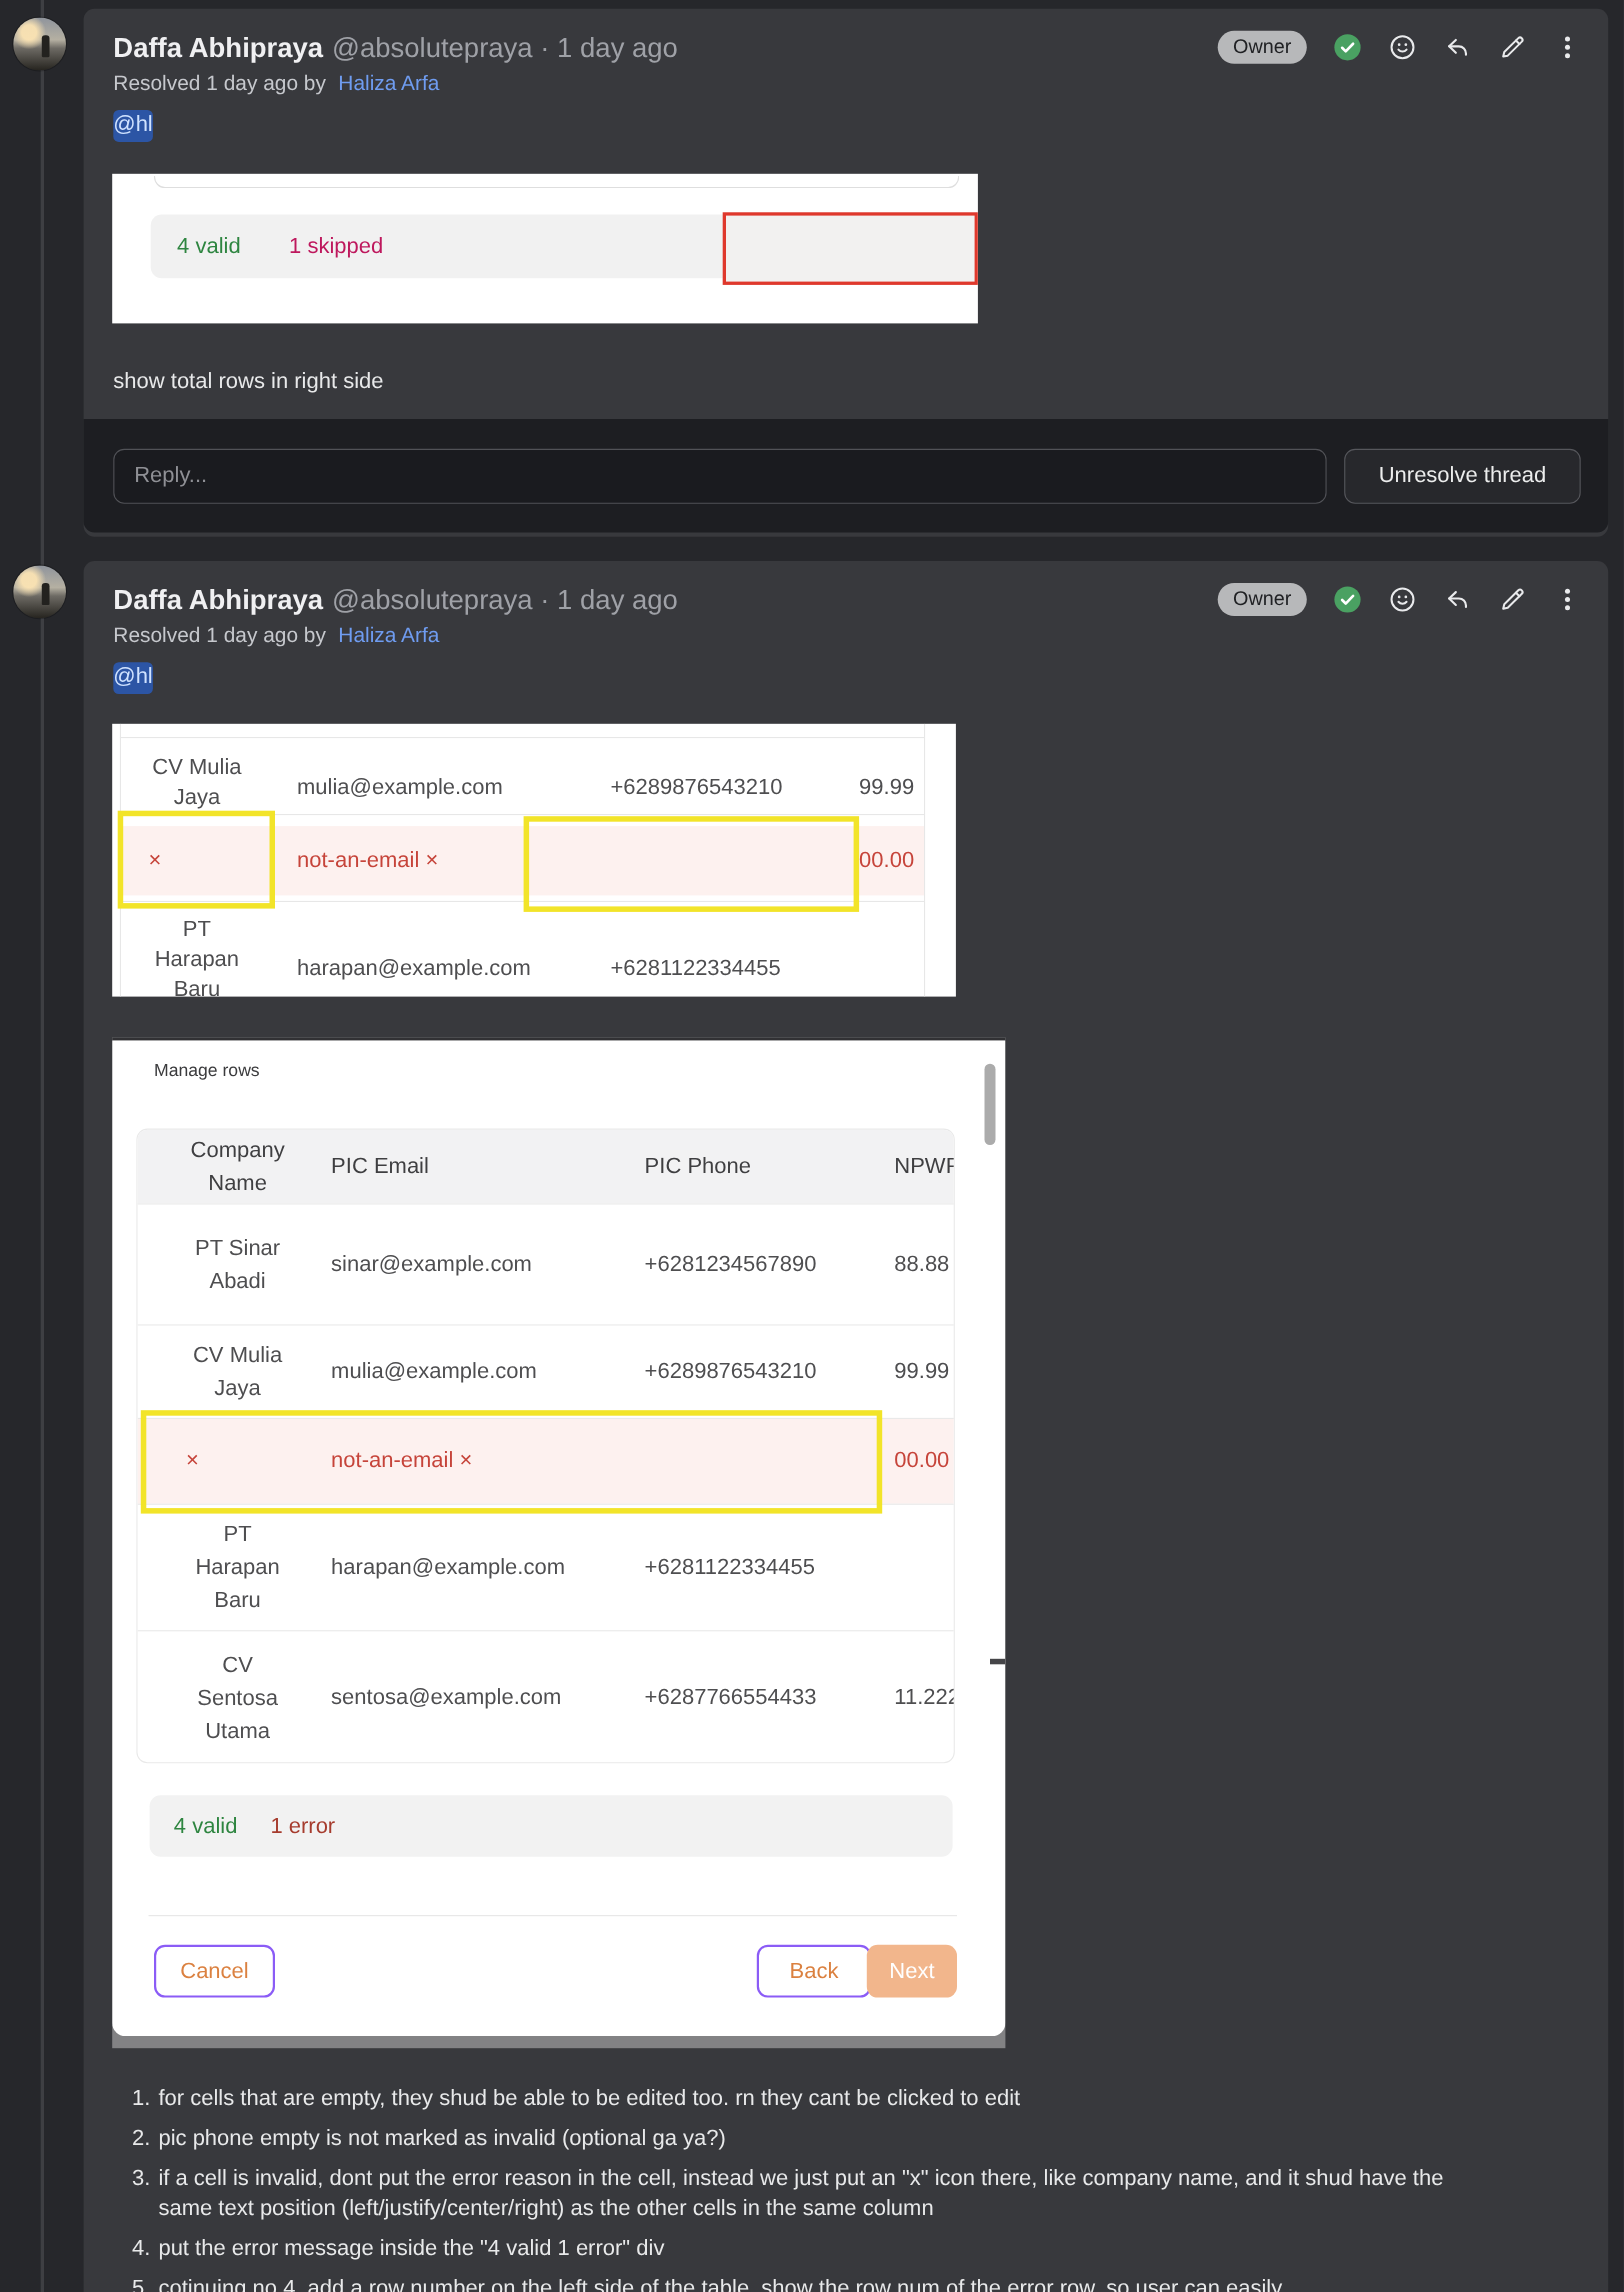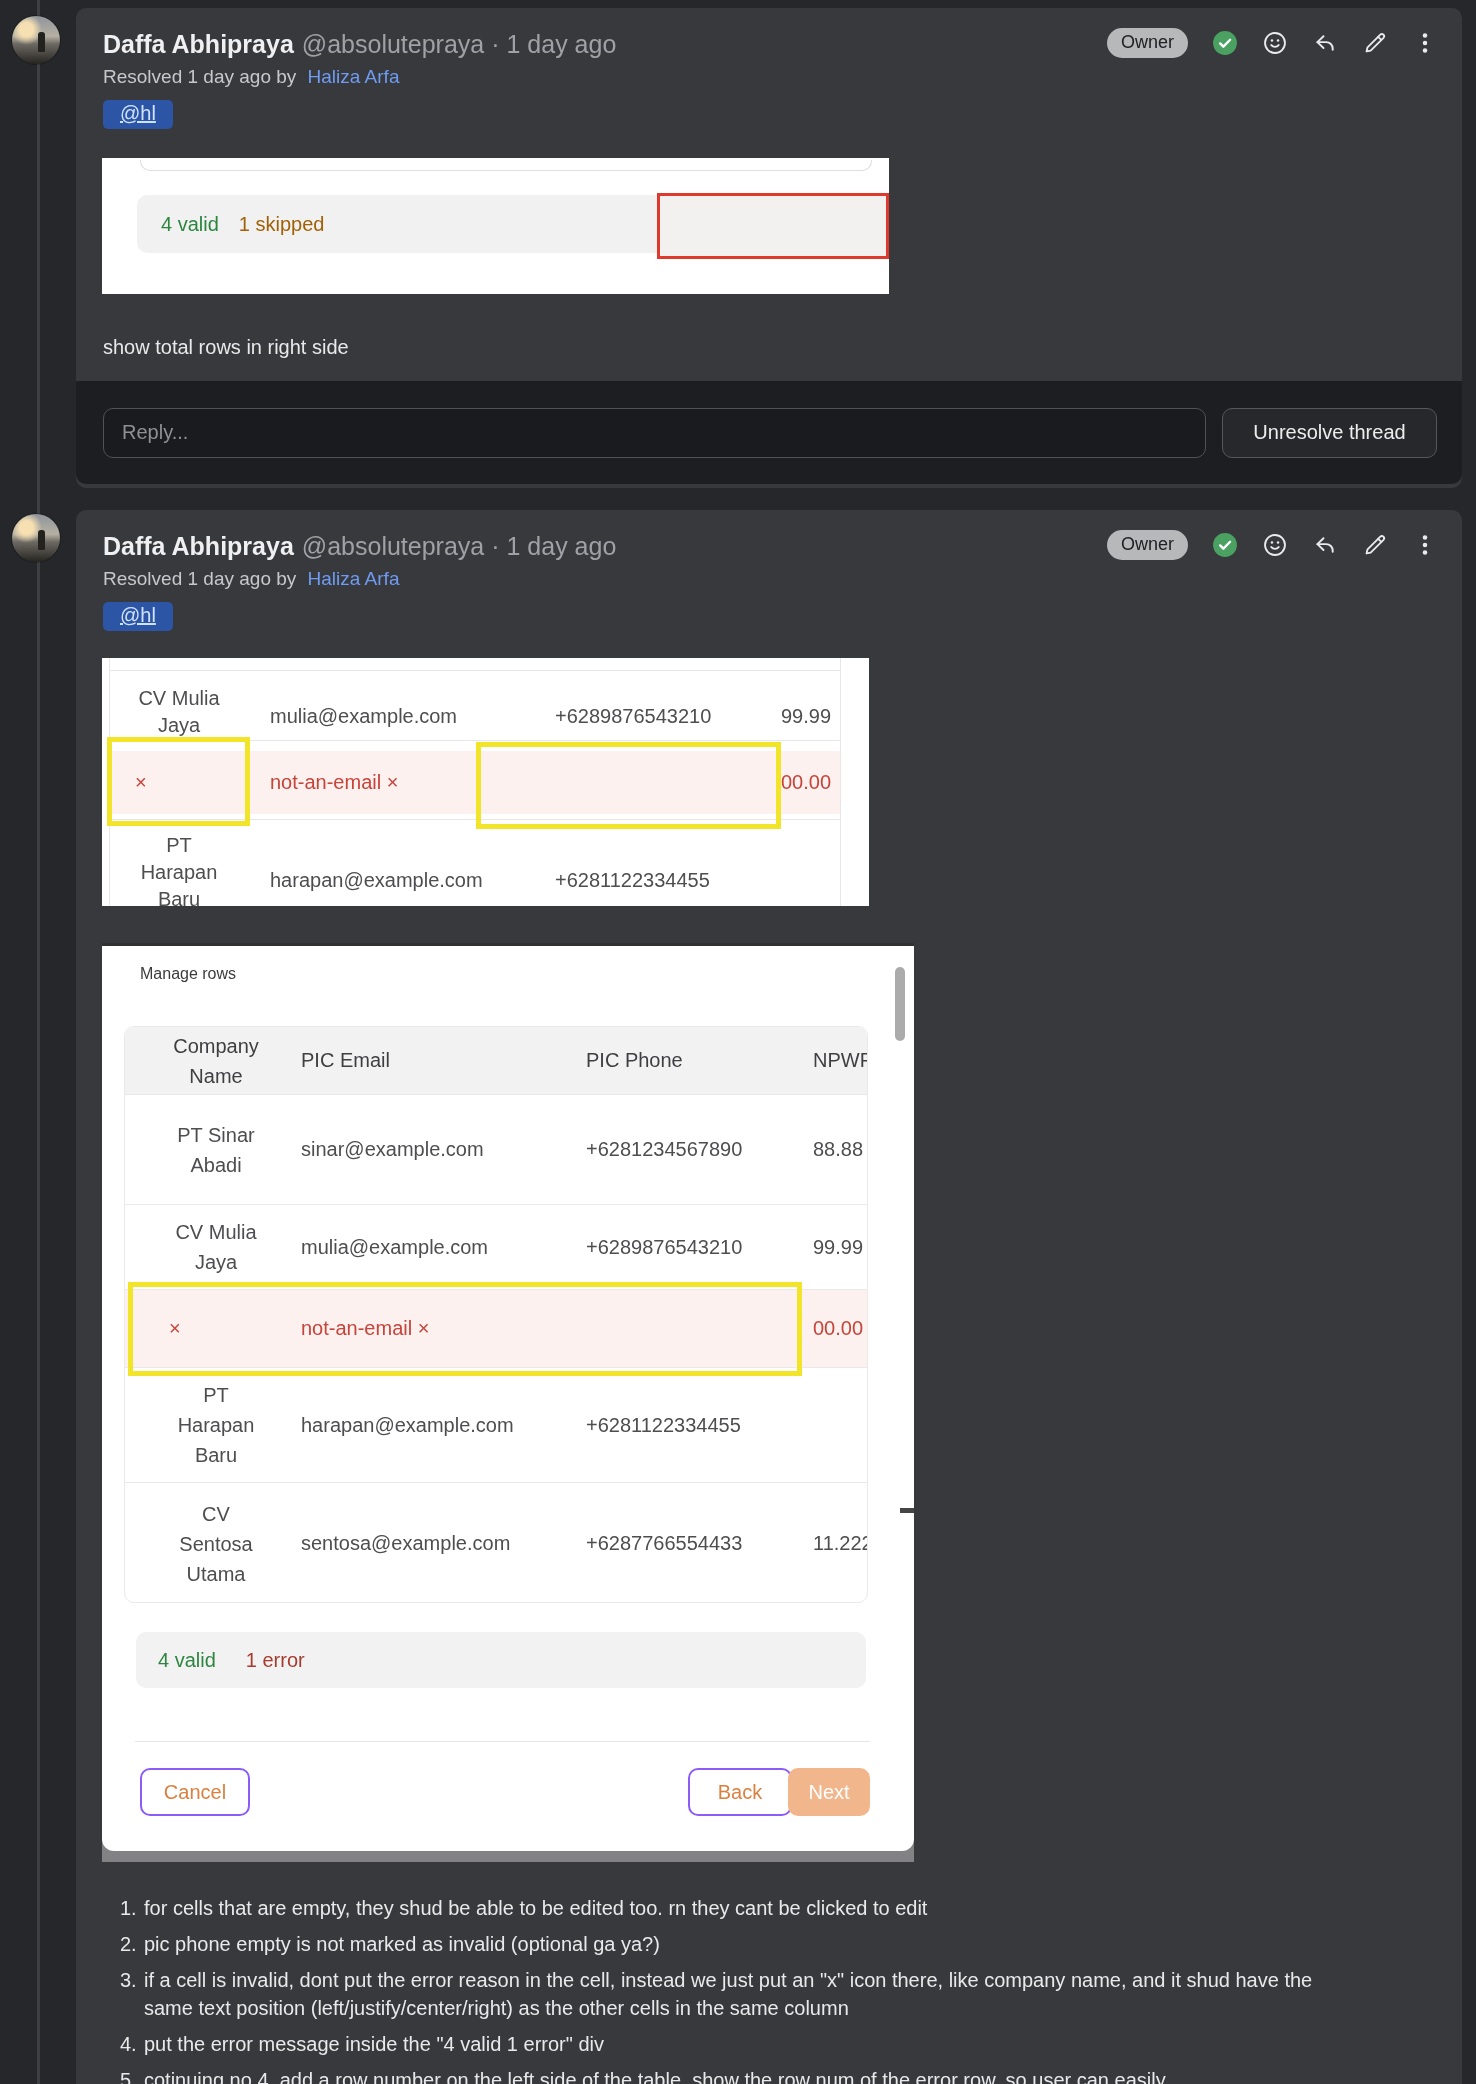--- a/index.html
+++ b/index.html
@@ -21,32 +21,32 @@
   .card{position:absolute;left:76px;width:1386px;background:#38393d;border-radius:10px;}
   #card1{top:8px;height:480px;}
   #card2{top:510px;height:1574px;border-radius:10px 10px 0 0;}
   .hdr-row{position:absolute;left:27px;top:22px;font-size:25px;color:#9fa1a7;white-space:nowrap;}
   .hdr-row .author{font-weight:700;color:#f0f0f2;margin-right:8px;}
   .resolved-row{position:absolute;left:27px;top:58px;font-size:19px;color:#c6c8cd;white-space:nowrap;}
   .resolved-row .resolver{color:#6f9cf0;margin-left:6px;cursor:pointer;}
   .mention{
     position:absolute;left:27px;top:92px;display:inline-block;
     background:#2c55a5;color:#cfe2ff;font-size:20px;font-weight:500;
-    padding:2px 17px 4px;border-radius:5px;text-decoration:underline;
+    padding:2px 0 4px;border-radius:5px;
   }
   .actions{position:absolute;left:1031px;top:20px;display:flex;align-items:center;gap:24px;}
   .owner-pill{background:#b7b8ba;color:#202124;font-size:18px;padding:4px 14px 5px;border-radius:999px;}
   .icon-btn{width:26px;height:26px;display:flex;align-items:center;justify-content:center;}
   .check-circle{width:26px;height:26px;}
   
   .shot1{position:absolute;left:26px;top:150px;width:787px;height:136px;background:#ffffff;overflow:hidden;}
   .shot1 .toprule{position:absolute;left:38px;top:2px;width:730px;height:10px;border:1px solid #dedede;border-top:none;border-radius:0 0 10px 10px;}
   .shot1 .sumbar{position:absolute;left:35px;top:37px;width:740px;height:58px;background:#f1f1f1;border-radius:10px;display:flex;align-items:center;font-size:20px;}
   .shot1 .sumbar .valid{color:#2e8540;margin-left:24px;}
-  .shot1 .sumbar .skipped{color:#a16207;margin-left:20px;}
+  .shot1 .sumbar .skipped{color:#be185d;margin-left:44px;}
   .shot1 .redbox{position:absolute;left:555px;top:35px;width:226px;height:60px;border:3px solid #df382c;background:#f2f1f0;}
   .msg{position:absolute;left:27px;top:328px;font-size:20px;color:#e8e9ea;}
   .footer{position:absolute;left:0;bottom:4px;width:100%;height:103px;background:#1d1e22;border-radius:0 0 10px 10px;display:flex;align-items:center;padding:0 25px 0 27px;box-sizing:border-box;}
   .reply-input{
     width:1103px;height:50px;background:#1a1b1f;border:1px solid #515257;border-radius:10px;
     color:#e8e9ea;font-size:20px;padding:0 18px;box-sizing:border-box;outline:none;
     font-family:"Liberation Sans","DejaVu Sans",sans-serif;
   }
   .reply-input::placeholder{color:#8f9095;}
   .unresolve-btn{

